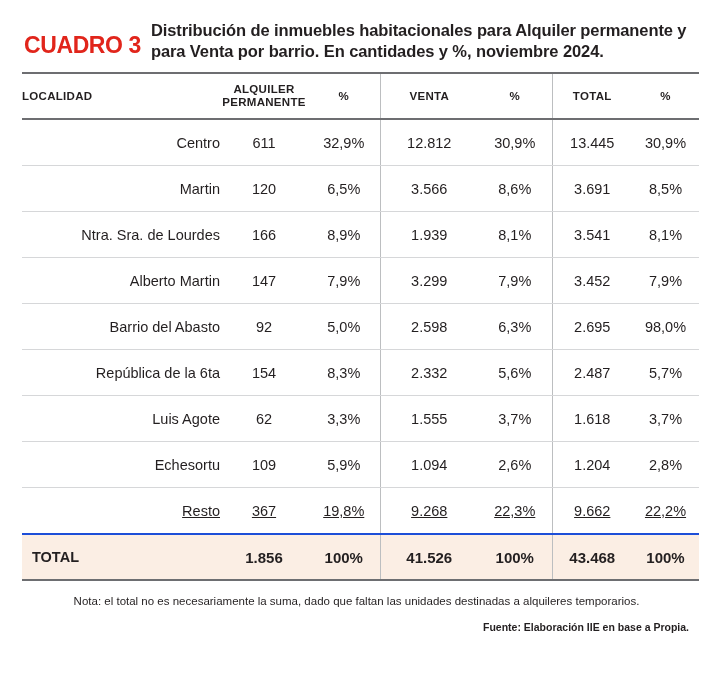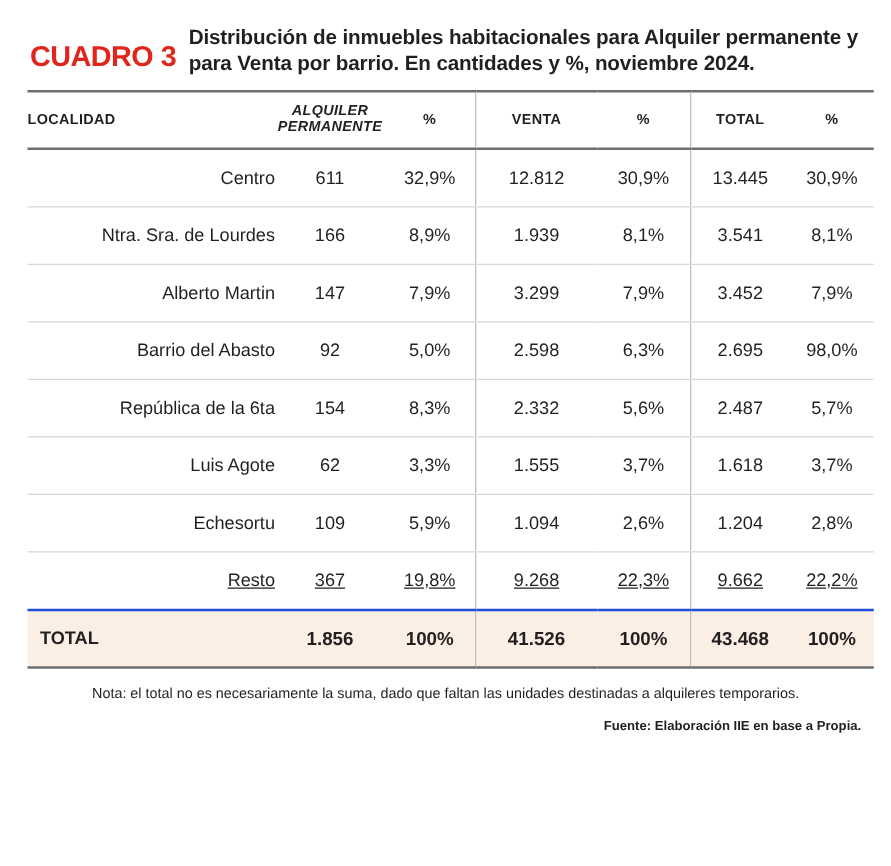--- a/index.html
+++ b/index.html
@@ -70,21 +70,20 @@
     border-bottom: 2px solid #6d6e71;
     text-align: center;
   }
   th.loc {
     text-align: left;
     padding-left: 10px;
   }
   .hdr-two-line {
     display: block;
     line-height: 1.15;
-    font-style: italic;
   }
   
   .sep-left {
     border-left: 1px solid #bcbec0;
   }
 
   tbody td {
     font-size: 14.5px;
     height: 45px;
     border-bottom: 1px solid #d6d7d9;
@@ -173,20 +172,29 @@
       <tr>
         <td class="name">Centro</td>
         <td class="num">611</td>
         <td class="num">32,9%</td>
         <td class="num sep-left">12.812</td>
         <td class="num">30,9%</td>
         <td class="num sep-left">13.445</td>
         <td class="num">30,9%</td>
       </tr>
       <tr>
+        <td class="name">Martin</td>
+        <td class="num">120</td>
+        <td class="num">6,5%</td>
+        <td class="num sep-left">3.566</td>
+        <td class="num">8,6%</td>
+        <td class="num sep-left">3.691</td>
+        <td class="num">8,5%</td>
+      </tr>
+      <tr>
         <td class="name">Ntra. Sra. de Lourdes</td>
         <td class="num">166</td>
         <td class="num">8,9%</td>
         <td class="num sep-left">1.939</td>
         <td class="num">8,1%</td>
         <td class="num sep-left">3.541</td>
         <td class="num">8,1%</td>
       </tr>
       <tr>
         <td class="name">Alberto Martin</td>

